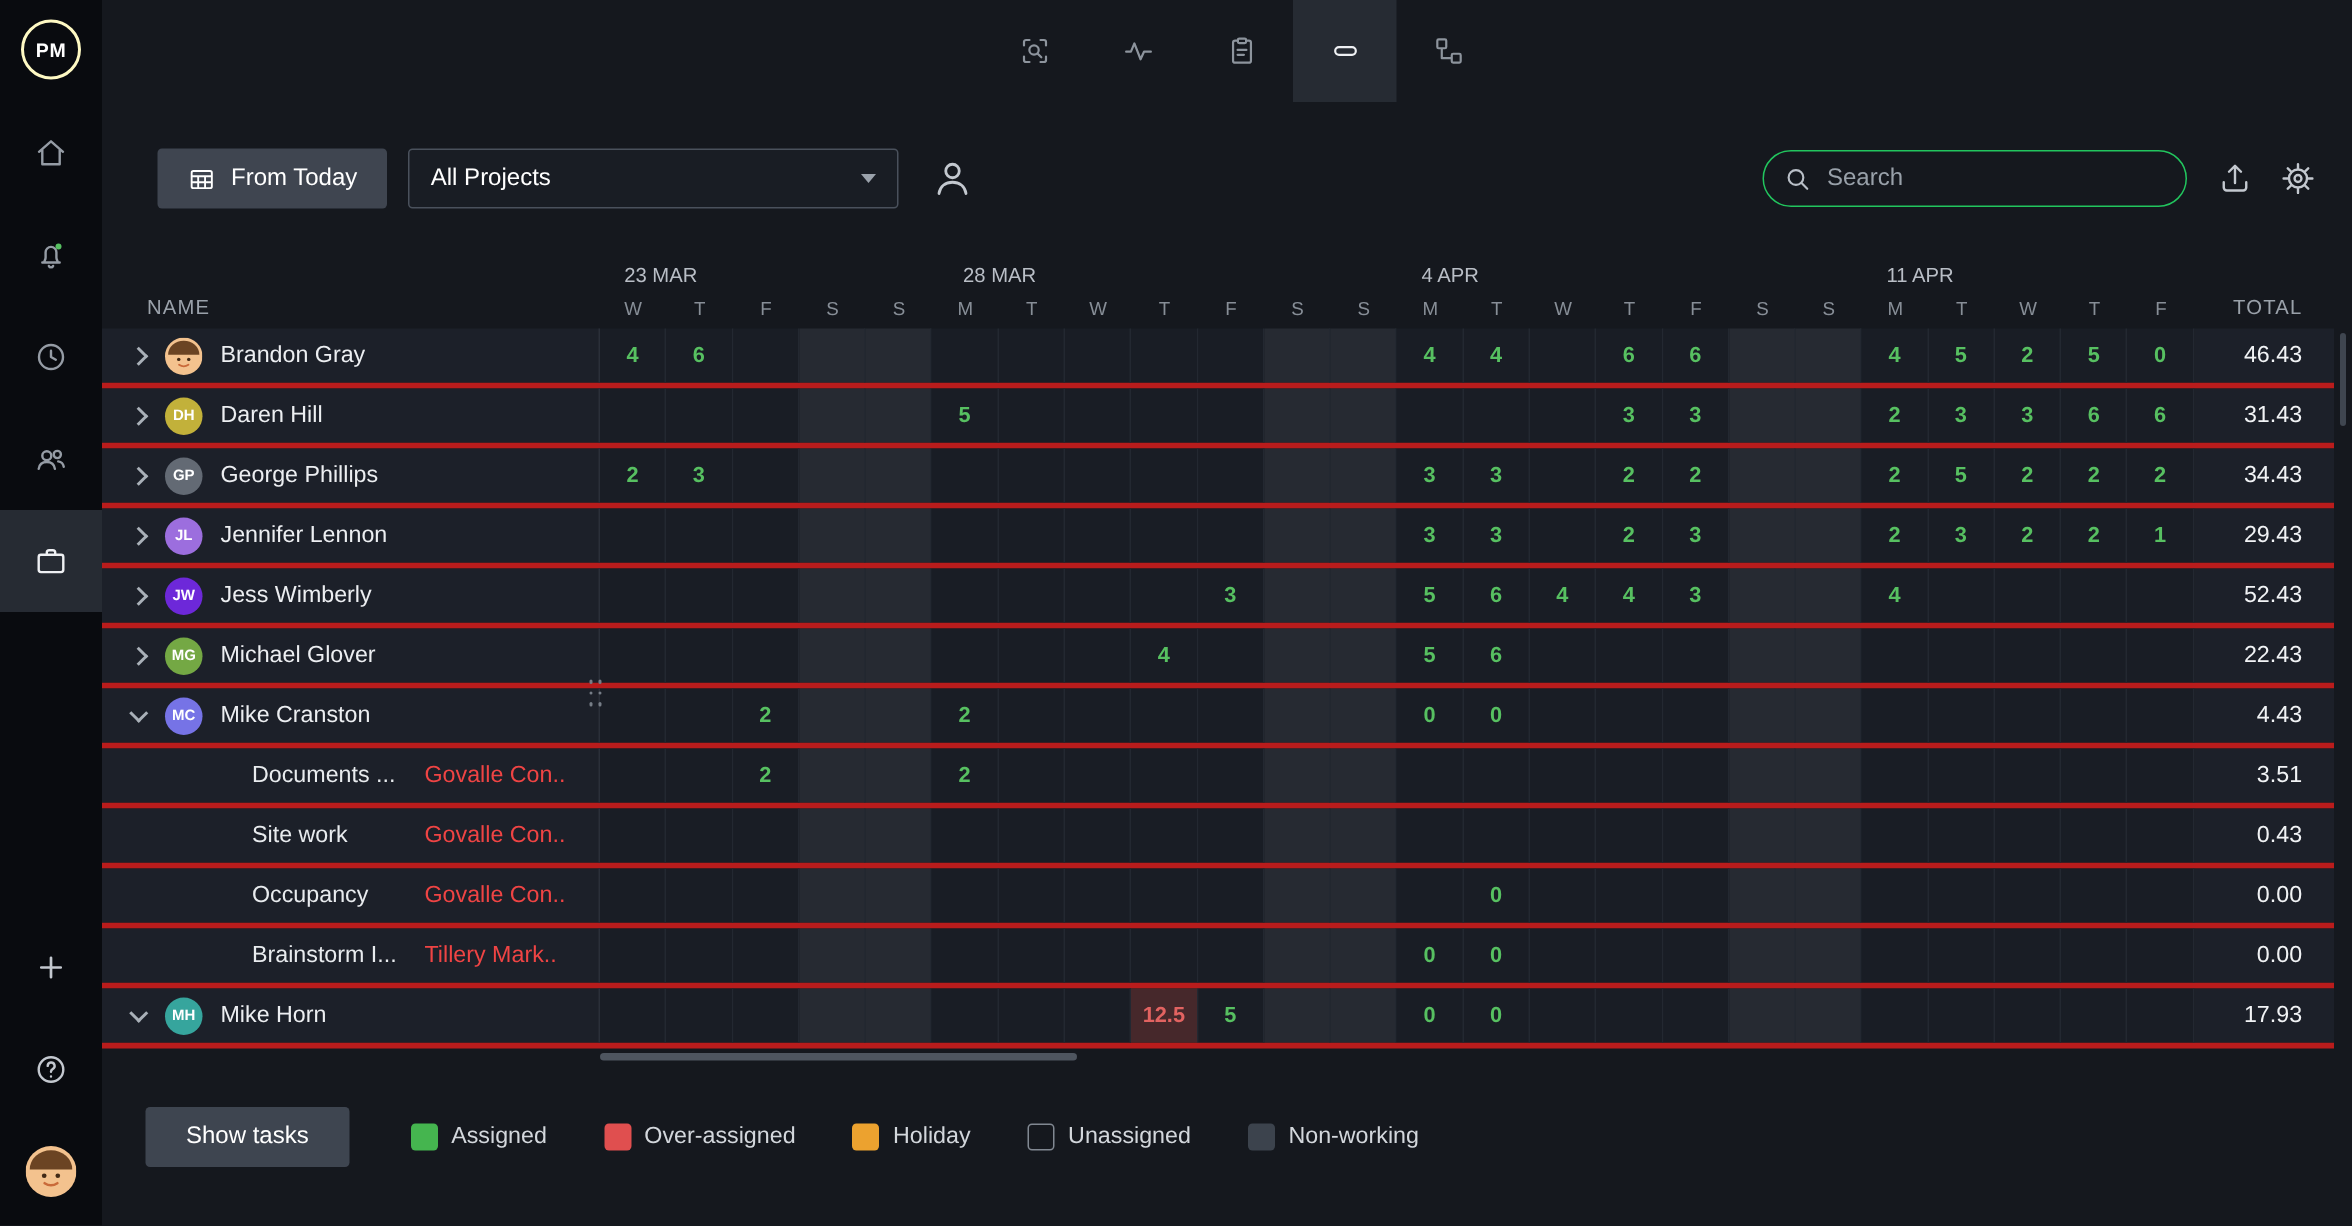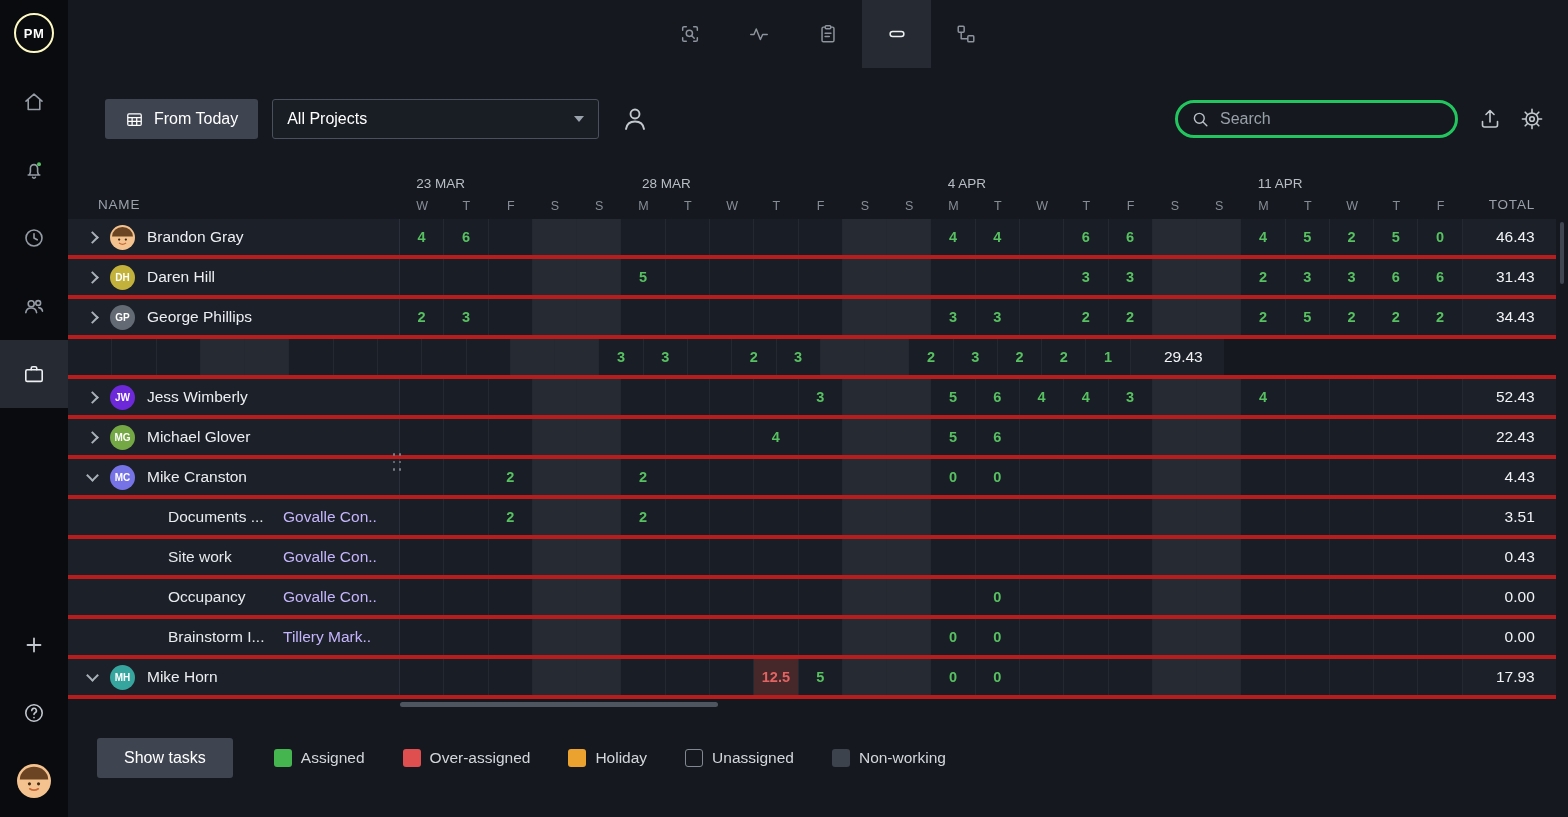--- a/index.html
+++ b/index.html
@@ -33,21 +33,21 @@
     font-size:16px;font-family:inherit;display:flex;align-items:center;gap:10px;padding:0 20px;
     margin-left:37px;cursor:pointer;}
   .btn-from-today svg{width:19px;height:19px;}
   .select{height:40px;width:327px;border:1px solid #4a515c;border-radius:3px;display:flex;align-items:center;
     justify-content:space-between;padding:0 14px;margin-left:14px;box-sizing:border-box;font-size:16px;
     color:#fff;background:#191d24;cursor:pointer;}
   .caret{width:0;height:0;border-left:5.5px solid transparent;border-right:5.5px solid transparent;
     border-top:6.5px solid #9aa2ab;}
   .person-ico{margin-left:21px;display:flex;cursor:pointer;}
   .person-ico svg{width:30px;height:30px;}
-  .search{margin-left:auto;height:38px;width:283px;border:3px solid #22c55e;border-radius:19px;
+  .search{margin-left:auto;height:38px;width:283px;border:1px solid #22c55e;border-radius:19px;
     display:flex;align-items:center;padding:0 13px;box-sizing:border-box;gap:8px;}
   .search svg{width:19px;height:19px;flex:none;}
   .search input{background:transparent;border:none;outline:none;color:#e8eaee;font-size:16px;
     font-family:inherit;width:100%;}
   .search input::placeholder{color:#98a0a9;}
   .icon-btn{display:flex;cursor:pointer;}
   .icon-btn svg{width:24px;height:24px;}
   .ml20{margin-left:20px;}.ml18{margin-left:18px;}.mr24{margin-right:24px;}
   
   .grid-area{position:absolute;left:68px;top:170px;width:1500px;height:560px;}
@@ -64,21 +64,21 @@
     border-right:1px solid #2a2f39;box-sizing:border-box;flex:none;}
   .chev{width:7px;height:7px;border-right:2px solid #a9b0b8;border-bottom:2px solid #a9b0b8;
     transform:rotate(-45deg);margin:0 13px 0 20px;flex:none;}
   .chev.down{transform:rotate(45deg);margin-top:-4px;}
   .avatar{width:25px;height:25px;border-radius:50%;flex:none;display:flex;align-items:center;
     justify-content:center;font-size:10px;font-weight:bold;color:#fff;margin-right:12px;overflow:hidden;}
   .avatar svg{width:100%;height:100%;display:block;}
   .rname{font-size:15.5px;color:#eceef1;white-space:nowrap;}
   .name-cell.task{padding-left:100px;}
   .tname{width:115px;font-size:15.5px;color:#e8ebee;flex:none;white-space:nowrap;overflow:hidden;}
-  .pname{font-size:15.5px;color:#c4b5fd;white-space:nowrap;overflow:hidden;}
+  .pname{font-size:15.5px;color:#ef4444;white-space:nowrap;overflow:hidden;}
   .cell{width:44.2917px;flex:none;background:#191d25;border-right:1px solid #232831;box-sizing:border-box;
     display:flex;align-items:center;justify-content:center;}
   .cell.wk{background:#262a32;}
   .cell.over{background:var(--redbg,#46282b);}
   .num{font-size:14.5px;font-weight:bold;color:var(--green,#57c061);}
   .overnum{color:var(--red,#e26361);}
   .total-cell{width:93px;flex:none;background:#1c2029;display:flex;align-items:center;justify-content:flex-end;
     padding-right:21px;box-sizing:border-box;font-size:15.5px;color:#f1f3f5;}
   .hscroll{position:absolute;left:332px;top:532px;width:318px;height:5px;border-radius:3px;background:#4e555f;cursor:pointer;}
   .vscroll{position:absolute;left:1492px;top:52px;width:4px;height:62px;border-radius:2px;background:#3f4650;cursor:pointer;}
@@ -432,20 +432,25 @@
         </div>
         <div class="cell">
           <span class="num">2</span>
         </div>
         <div class="cell">
           <span class="num">2</span>
         </div>
         <div class="total-cell">34.43</div>
       </div>
       <div class="grow">
+        <div class="name-cell">
+          <i class="chev"></i>
+          <span class="avatar" style="background: rgb(156, 110, 222);">JL</span>
+          <span class="rname">Jennifer Lennon</span>
+        </div>
         <div class="cell"></div>
         <div class="cell"></div>
         <div class="cell"></div>
         <div class="cell wk"></div>
         <div class="cell wk"></div>
         <div class="cell"></div>
         <div class="cell"></div>
         <div class="cell"></div>
         <div class="cell"></div>
         <div class="cell"></div>

